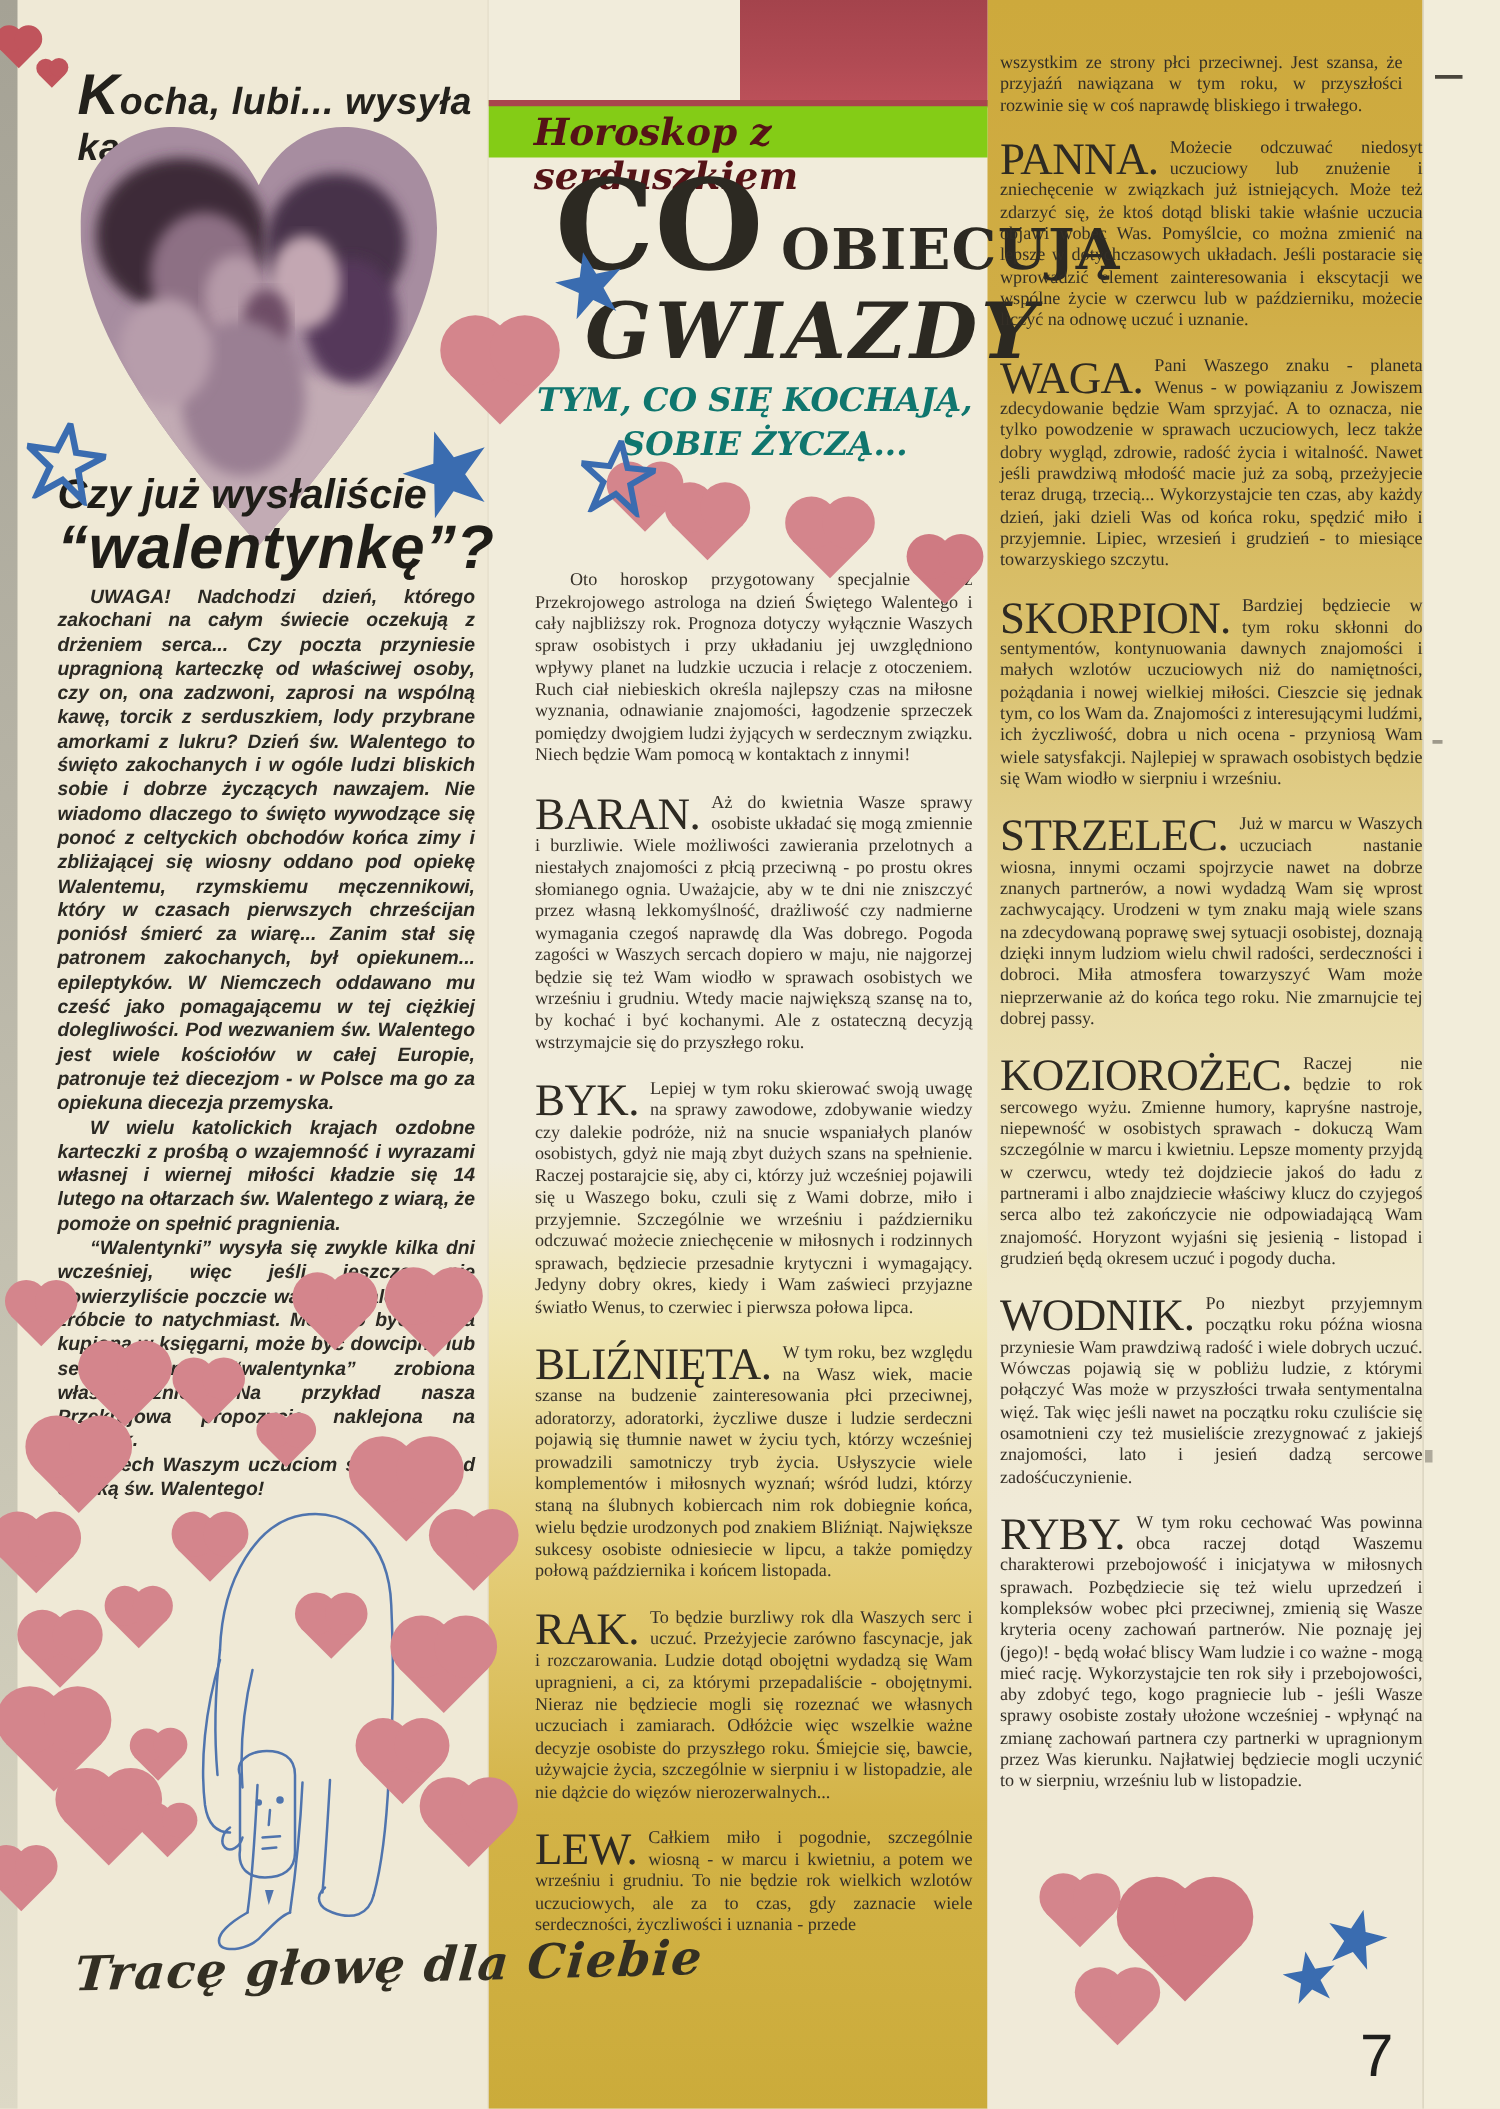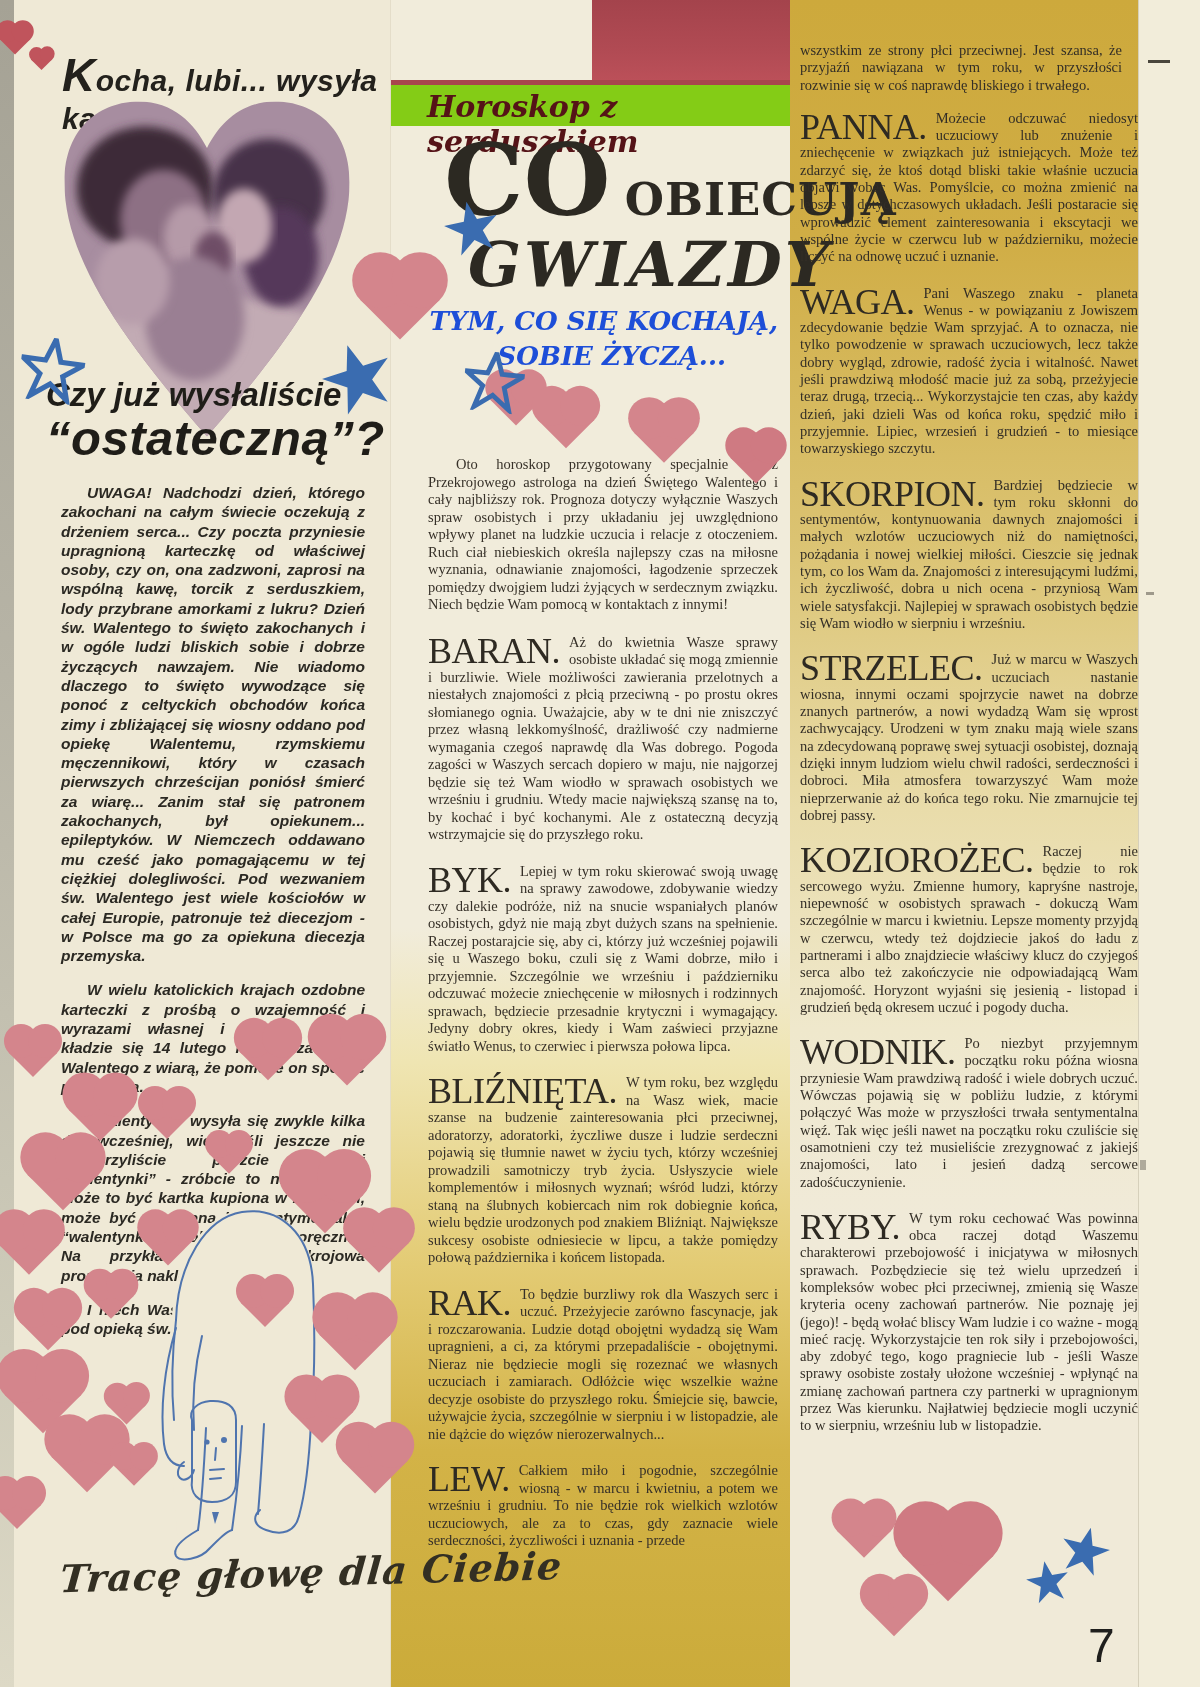--- a/index.html
+++ b/index.html
@@ -23,42 +23,42 @@
     font-size:30px;color:#23211c;letter-spacing:.5px;}
   .kicker::first-letter{font-size:46px;}
   .photo-heart{position:absolute;left:52px;top:90px;width:310px;height:358px;}
   .headline{position:absolute;left:46px;font-family:"Liberation Sans",sans-serif;
     font-style:italic;font-weight:700;color:#1f1d18;}
   .headline.l1{top:376px;font-size:33px;}
   .headline.l2{top:410px;font-size:49px;letter-spacing:.5px;}
   .left-body{position:absolute;left:46px;top:468px;width:334px;
     font-family:"Liberation Sans",sans-serif;font-style:italic;font-weight:700;
     font-size:15.5px;line-height:19.3px;color:#2b2923;text-align:justify;}
-  .left-body p{margin:15px;text-indent:26px;}
+  .left-body p{margin:0;text-indent:26px;}
   .handwriting{position:absolute;left:60px;top:1552px;width:330px;
     font-family:"DejaVu Serif",serif;font-style:italic;font-weight:700;
     font-size:38px;color:#332f23;transform:rotate(-1.5deg) skewX(-6deg);letter-spacing:1px;white-space:nowrap;}
   
   .red-block{position:absolute;left:592px;top:0;width:198px;height:86px;
     background:linear-gradient(180deg,#a4434c 0%,#b04a53 55%,#bd515a 100%);}
   .banner{position:absolute;left:391px;top:80px;width:399px;height:46px;
     background:#84cc16;border-top:5px solid #a8454d;box-sizing:border-box;}
   .banner span{display:block;padding:4px 0 0 36px;
     font-family:"DejaVu Serif",serif;font-style:italic;font-weight:700;
     font-size:30px;color:#551317;}
   .title-row{position:absolute;left:444px;top:130px;width:344px;display:flex;
     align-items:baseline;font-family:"DejaVu Serif",serif;font-weight:700;color:#2c2922;}
   .title-co{font-size:100px;line-height:1;}
   .title-rest{font-size:45px;margin-left:14px;letter-spacing:1px;}
   .title-gwiazdy{position:absolute;left:468px;top:228px;width:322px;
     font-family:"DejaVu Serif",serif;font-style:italic;font-weight:700;
     font-size:62px;color:#2c2922;letter-spacing:3px;}
   .subtitle{position:absolute;left:428px;top:304px;width:350px;text-align:right;
     font-family:"DejaVu Serif",serif;font-style:italic;font-weight:700;
-    font-size:26px;line-height:35px;color:#1d4ed8;}
+    font-size:26px;line-height:35px;color:#0f766e;}
   .subtitle .pad{padding-right:52px;}
   
   .mid-text{position:absolute;left:428px;top:456px;width:350px;
     font-size:14.5px;line-height:17.5px;color:#363028;text-align:justify;}
   .right-text{position:absolute;left:800px;top:42px;width:338px;
     font-size:14.5px;line-height:17.3px;color:#332e26;text-align:justify;}
   .intro{text-indent:28px;margin:0 0 20px 0;}
   .cont{margin:0 16px 16px 0;}
   .sign{margin:0 0 19px 0;}
   .sign .head{float:left;font-size:36px;line-height:34px;margin:0 9px 0 0;
@@ -111,21 +111,21 @@
       <ellipse cx="74" cy="52" rx="12" ry="16" fill="#55395a" filter="url(#soft)"></ellipse>
       <ellipse cx="62" cy="42" rx="9" ry="12" fill="#c3a7b2" filter="url(#soft)"></ellipse>
       <ellipse cx="52" cy="52" rx="6" ry="8" fill="#6e4e66" filter="url(#soft)"></ellipse>
       <ellipse cx="46" cy="72" rx="16" ry="20" fill="#9a7f93" filter="url(#soft)"></ellipse>
       <ellipse cx="26" cy="60" rx="12" ry="14" fill="#b79dab" filter="url(#soft)"></ellipse>
     </g>
   </svg>
 </div>
 
 <div class="headline l1">Czy już wysłaliście</div>
-<div class="headline l2">“ostateczną”?</div>
+<div class="headline l2">“walentynkę”?</div>
 
 <div class="left-body" id="left-body">
     <p>UWAGA!  Nadchodzi dzień, którego zakochani na całym świecie oczekują z drżeniem serca... Czy poczta przyniesie upragnioną karteczkę od właściwej osoby, czy on, ona zadzwoni, zaprosi na wspólną kawę, torcik z serduszkiem, lody przybrane amorkami z lukru? Dzień św. Walentego to święto zakochanych i w ogóle ludzi bliskich sobie i dobrze życzących nawzajem. Nie wiadomo dlaczego to święto wywodzące się ponoć z celtyckich obchodów końca zimy i zbliżającej się wiosny oddano pod opiekę Walentemu, rzymskiemu męczennikowi, który w czasach pierwszych chrześcijan poniósł śmierć za wiarę... Zanim stał się patronem zakochanych, był opiekunem... epileptyków. W Niemczech oddawano mu cześć jako pomagającemu w tej ciężkiej dolegliwości. Pod wezwaniem św. Walentego jest wiele kościołów w całej Europie, patronuje też diecezjom - w Polsce ma go za opiekuna diecezja przemyska.</p>
     <p>W wielu katolickich krajach ozdobne karteczki z prośbą o wzajemność i wyrazami własnej i wiernej miłości kładzie się  14 lutego na  ołtarzach św. Walentego z wiarą, że pomoże on spełnić pragnienia.</p>
     <p>“Walentynki” wysyła się zwykle kilka dni wcześniej, więc jeśli jeszcze nie powierzyliście poczcie waszej “walentynki” -  zróbcie to natychmiast. Może to być kartka kupiona w księgarni, może być dowcipna lub sentymentalna “walentynka” zrobiona własnoręcznie. Na przykład nasza Przekrojowa propozycja naklejona na kartonik.</p>
     <p>I niech Waszym uczuciom się darzy pod opieką św. Walentego!</p>
   </div>
 
 <div class="figure-wrap">
   <svg width="244" height="420" viewBox="0 0 240 420">

